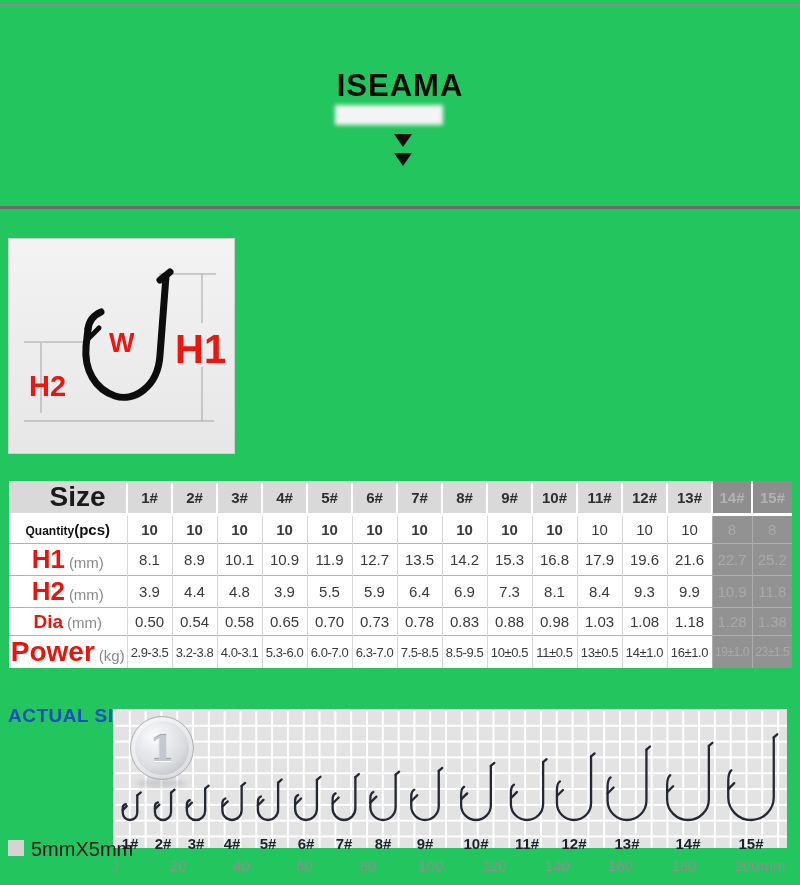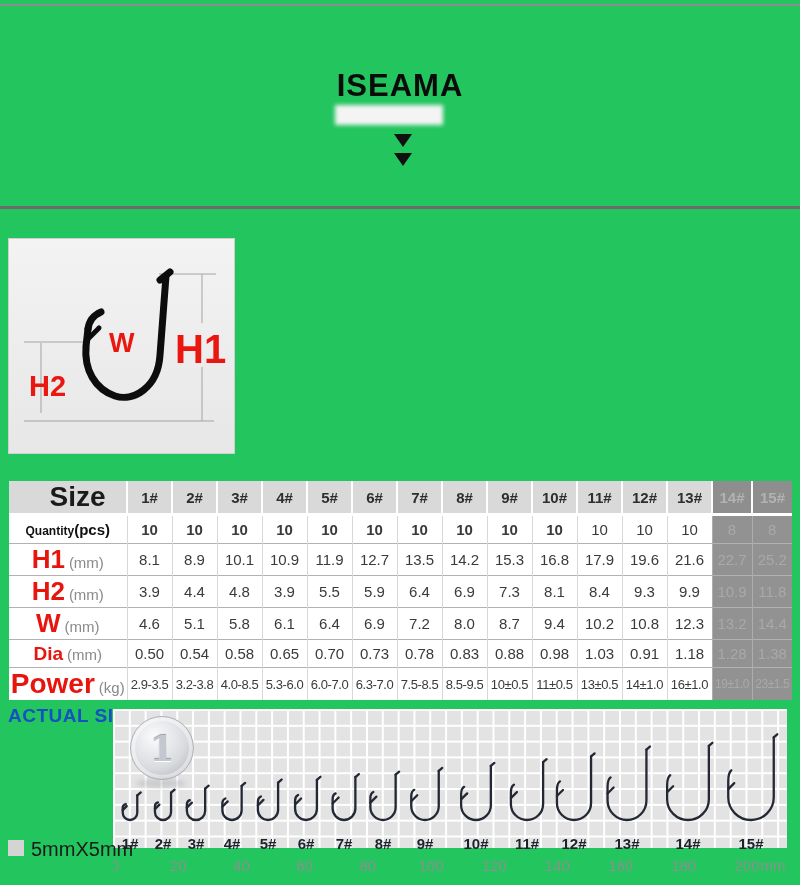--- a/index.html
+++ b/index.html
@@ -182,60 +182,42 @@
           <td class="">6.9</td>
           <td class="">7.3</td>
           <td class="">8.1</td>
           <td class="">8.4</td>
           <td class="">9.3</td>
           <td class="">9.9</td>
           <td class="gray ">10.9</td>
           <td class="gray ">11.8</td>
         </tr>
         <tr>
-          <td class="label-cell"><span class="rlabel big">W</span><span class="runit ">(mm)</span></td>
-          <td class="">4.6</td>
-          <td class="">5.1</td>
-          <td class="">5.8</td>
-          <td class="">6.1</td>
-          <td class="">6.4</td>
-          <td class="">6.9</td>
-          <td class="">7.2</td>
-          <td class="">8.0</td>
-          <td class="">8.7</td>
-          <td class="">9.4</td>
-          <td class="">10.2</td>
-          <td class="">10.8</td>
-          <td class="">12.3</td>
-          <td class="gray ">13.2</td>
-          <td class="gray ">14.4</td>
-        </tr>
-        <tr>
           <td class="label-cell"><span class="rlabel small">Dia</span><span class="runit ">(mm)</span></td>
           <td class="">0.50</td>
           <td class="">0.54</td>
           <td class="">0.58</td>
           <td class="">0.65</td>
           <td class="">0.70</td>
           <td class="">0.73</td>
           <td class="">0.78</td>
           <td class="">0.83</td>
           <td class="">0.88</td>
           <td class="">0.98</td>
           <td class="">1.03</td>
-          <td class="">0.91</td>
+          <td class="">1.08</td>
           <td class="">1.18</td>
           <td class="gray ">1.28</td>
           <td class="gray ">1.38</td>
         </tr>
         <tr>
           <td class="label-cell"><span class="rlabel power">Power</span><span class="runit ">(kg)</span></td>
           <td class="power ">2.9-3.5</td>
           <td class="power ">3.2-3.8</td>
-          <td class="power ">4.0-8.5</td>
+          <td class="power ">4.0-3.1</td>
           <td class="power ">5.3-6.0</td>
           <td class="power ">6.0-7.0</td>
           <td class="power ">6.3-7.0</td>
           <td class="power ">7.5-8.5</td>
           <td class="power ">8.5-9.5</td>
           <td class="power ">10±0.5</td>
           <td class="power ">11±0.5</td>
           <td class="power ">13±0.5</td>
           <td class="power ">14±1.0</td>
           <td class="power ">16±1.0</td>

